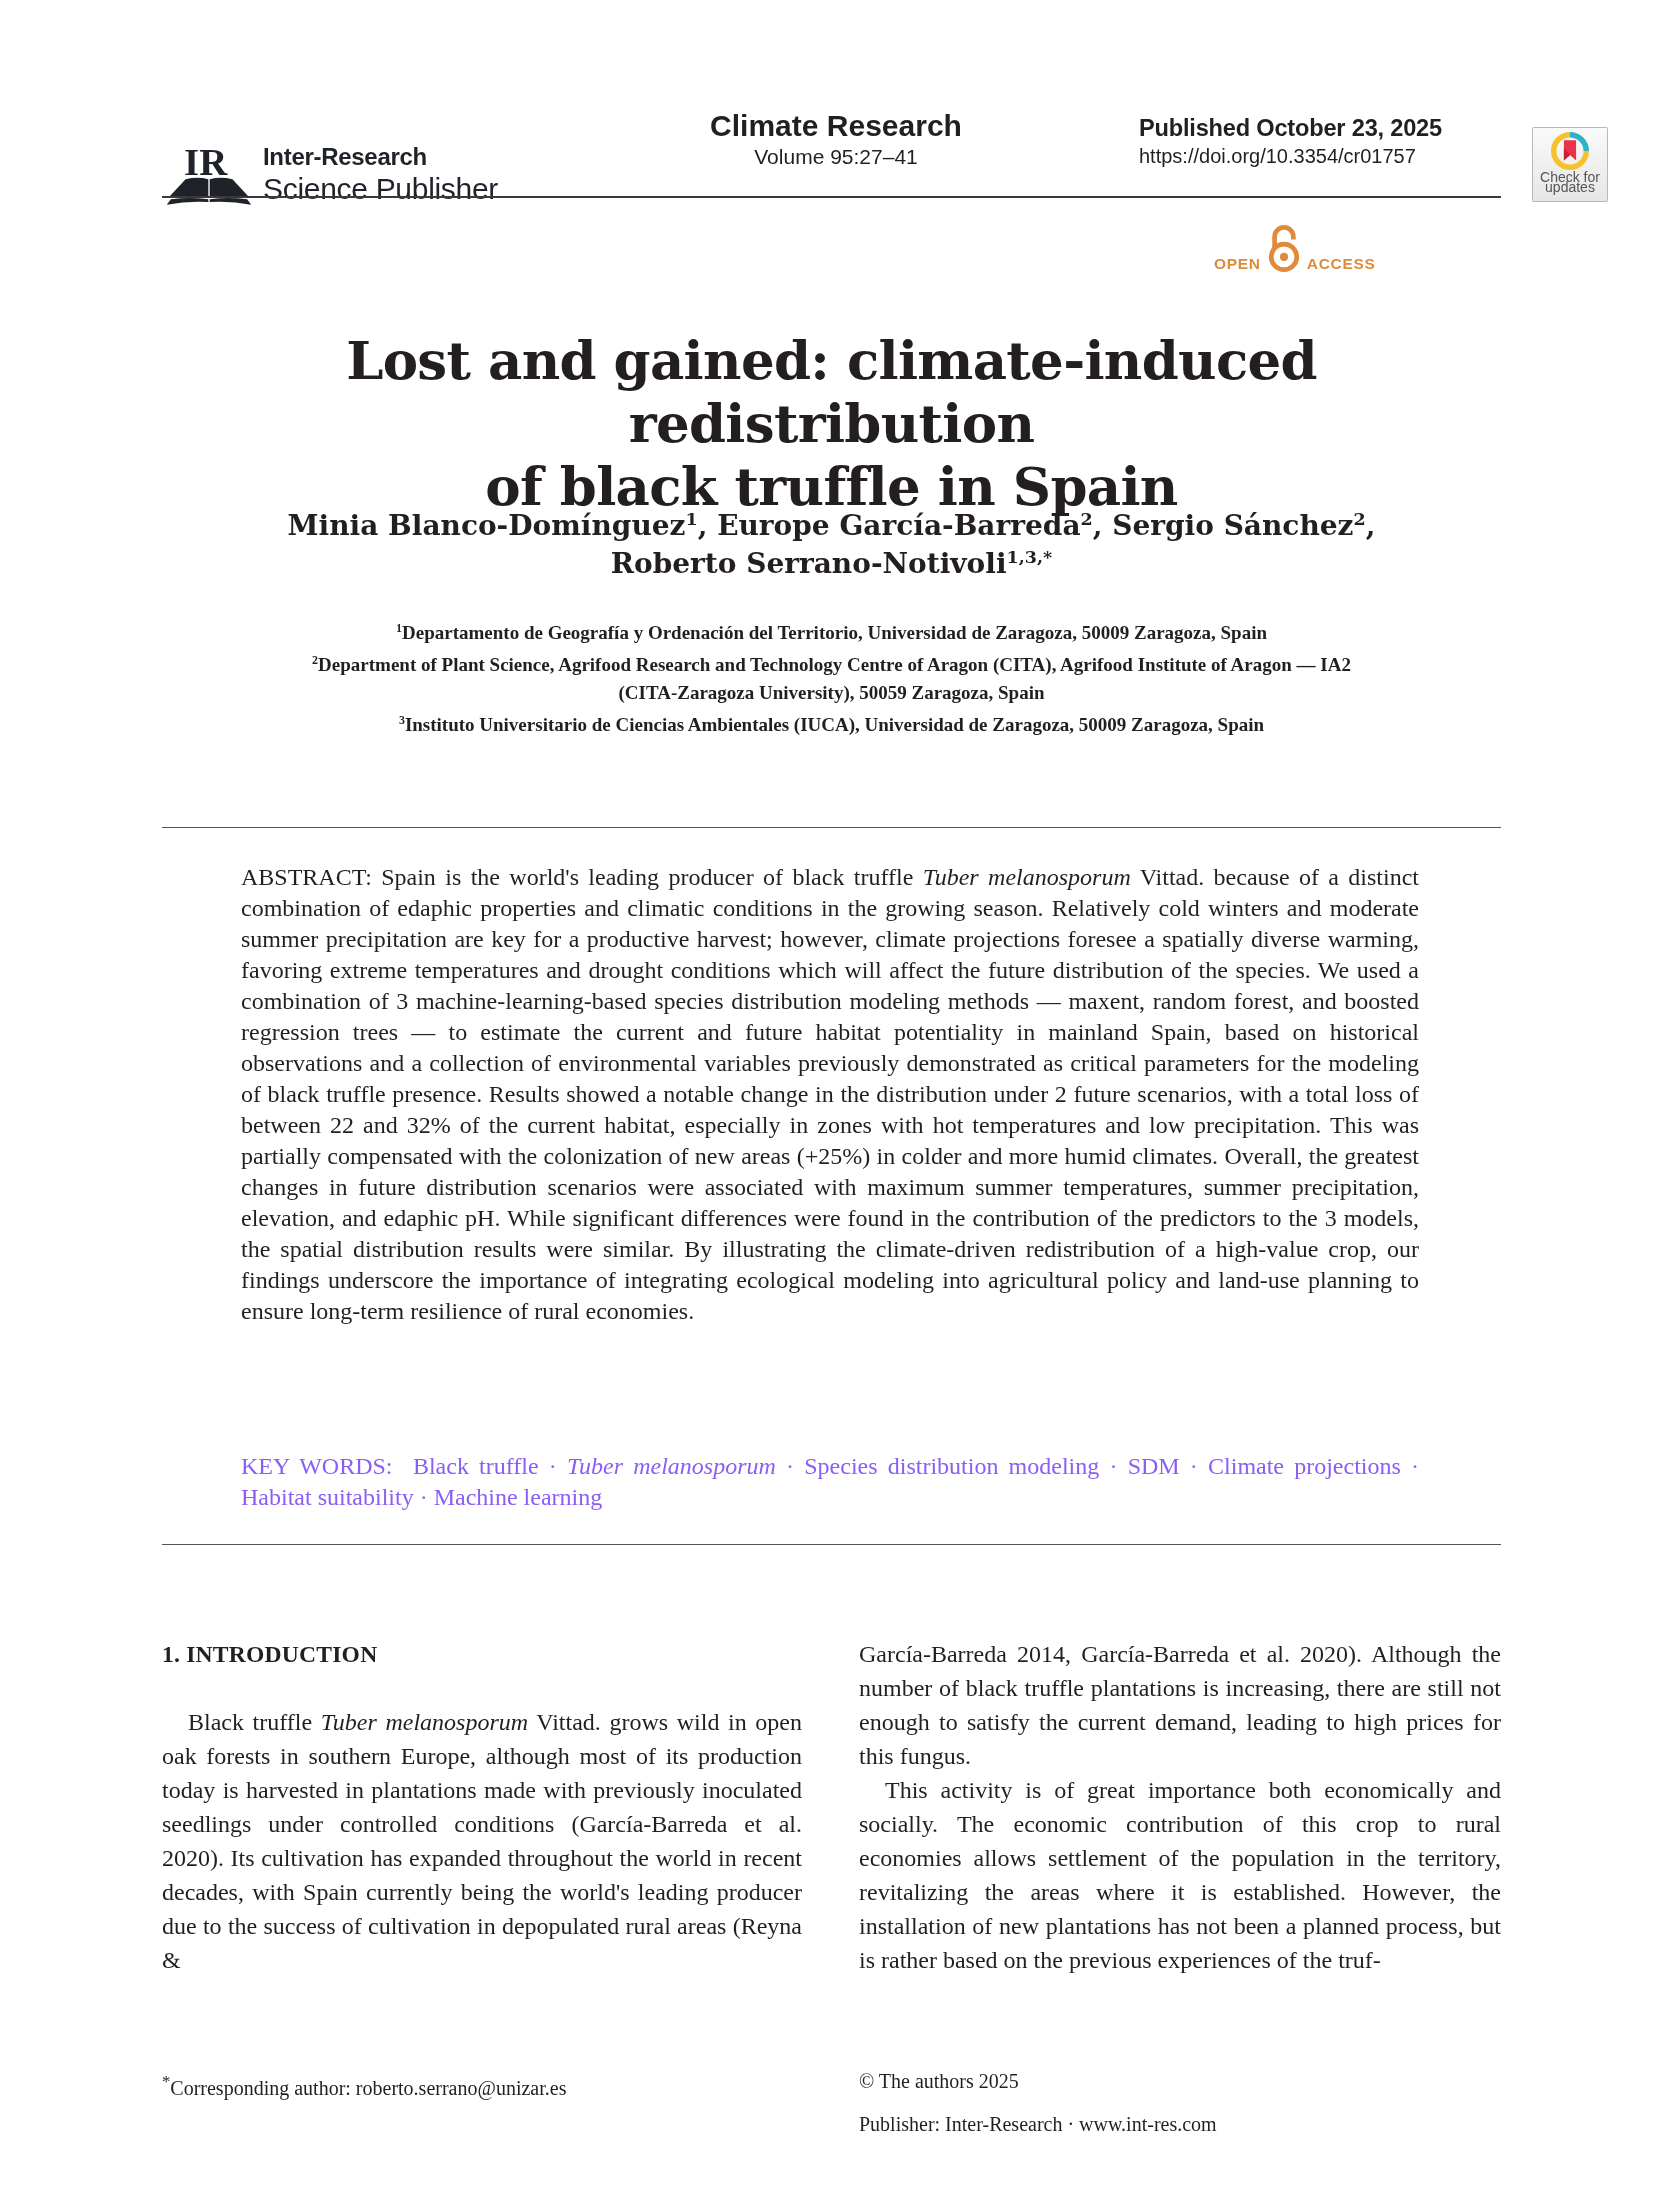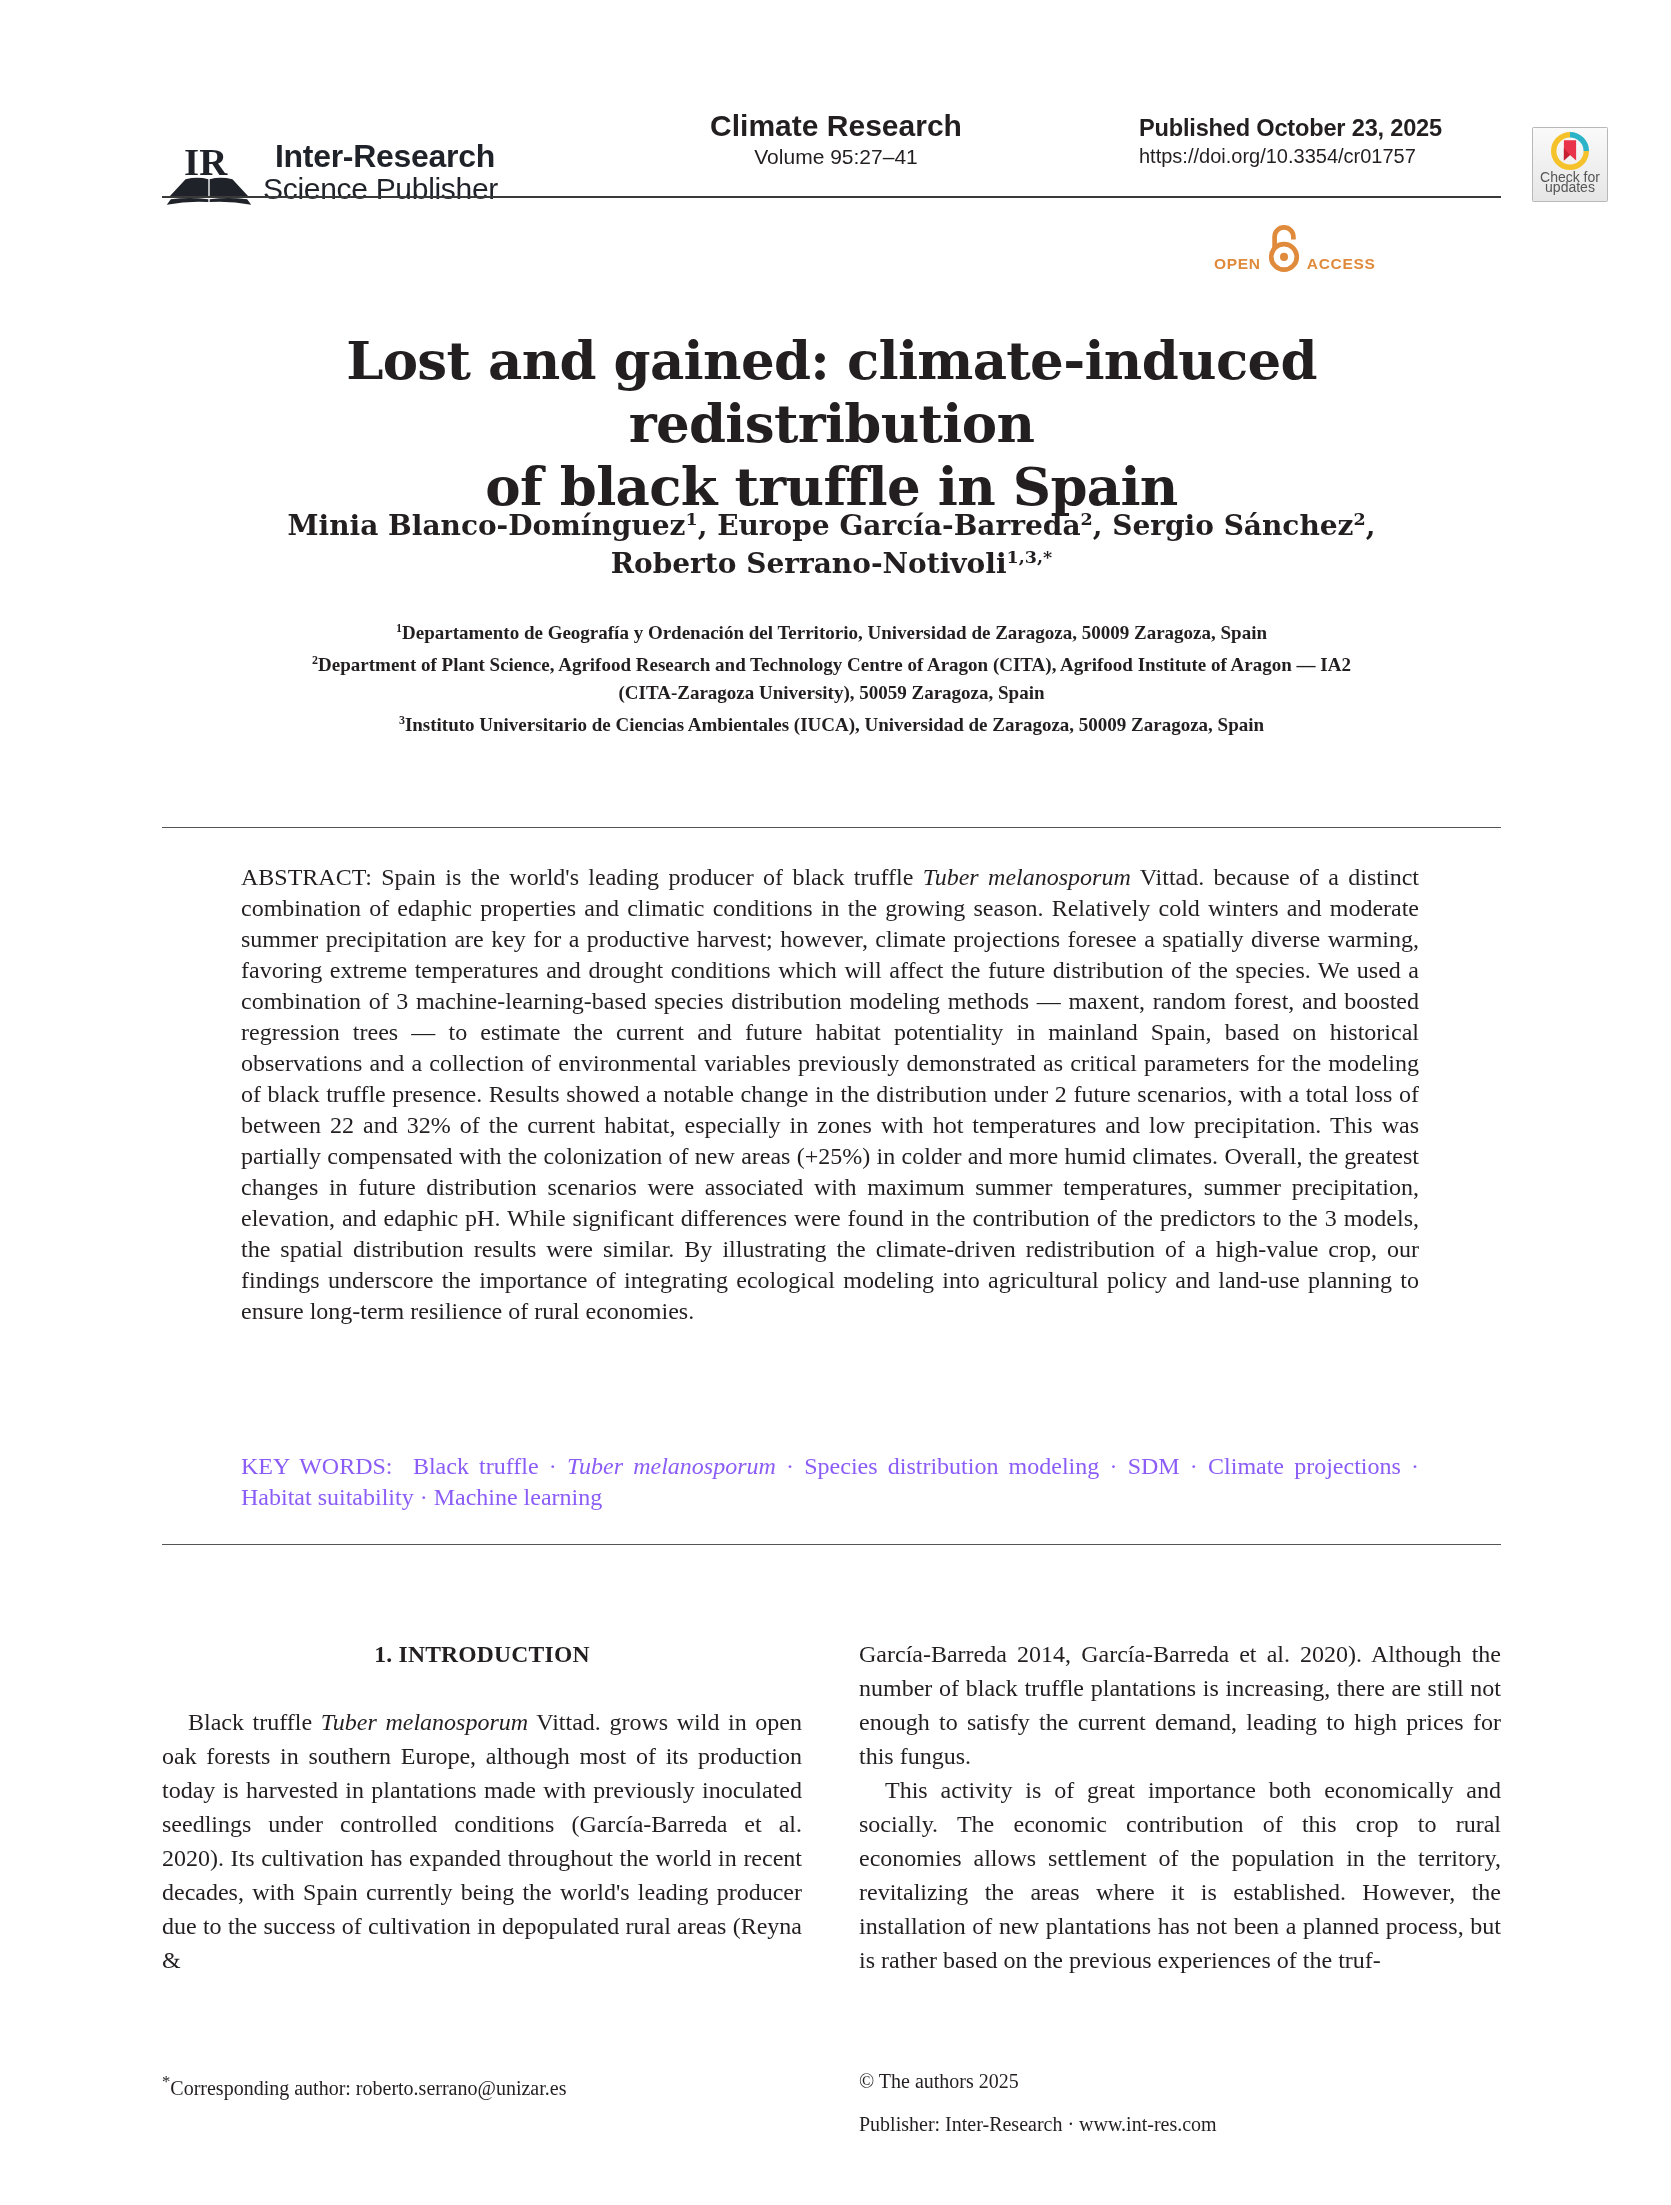--- a/index.html
+++ b/index.html
@@ -5,21 +5,21 @@
   html, body { margin: 0; padding: 0; background: #ffffff; }
   body { width: 1672px; height: 2205px; position: relative; overflow: hidden; color: #231f20; }
   .abs { position: absolute; }
   .sans { font-family: "Liberation Sans", sans-serif; }
   .serif { font-family: "DejaVu Serif", serif; }
   .lserif { font-family: "Liberation Serif", serif; }
 
   
   #logo { left: 165px; top: 112px; width: 337px; height: 67px; margin-top: 27px; }
   #logo-mark { left: 0; top: 0; width: 88px; height: 67px; }
-  #logo-name { left: 110px; top: 0; font-size: 32px; font-weight: 700; line-height: 35px; color: #1f2329; letter-spacing: -0.3px; }
+  #logo-name { left: 98px; top: 0; font-size: 24px; font-weight: 700; line-height: 35px; color: #1f2329; letter-spacing: -0.3px; }
   #logo-sub { left: 98px; top: 34px; font-size: 30px; font-weight: 400; line-height: 32px; color: #1f2329; letter-spacing: -0.3px; }
 
   #journal { left: 674px; top: 108px; width: 324px; text-align: center; }
   #journal-title { font-size: 30px; font-weight: 700; line-height: 35px; color: #231f20; }
   #journal-vol { font-size: 21px; line-height: 27px; color: #231f20; }
 
   #pub { left: 1139px; top: 113px; }
   #pub-date { font-size: 23.6px; font-weight: 700; line-height: 30px; color: #231f20; letter-spacing: -0.2px; }
   #pub-doi { font-size: 20px; line-height: 26px; color: #231f20; }
 
@@ -42,21 +42,21 @@
   #affils sup { font-size: 12px; line-height: 0; }
 
   #rule-abs-top { left: 162px; top: 827px; width: 1339px; height: 1.3px; background: #555; }
   #abstract { left: 241px; top: 862px; width: 1178px; font-size: 24px; line-height: 31px; color: #231f20; text-align: justify; }
   #keywords { left: 241px; top: 1451px; width: 1178px; font-size: 24px; line-height: 31px; color: #8b5cf6; text-align: justify; }
   #rule-abs-bot { left: 162px; top: 1544px; width: 1339px; height: 1.3px; background: #555; }
 
   .col { font-size: 24px; line-height: 34px; color: #231f20; text-align: justify; }
   #col-left { left: 162px; top: 1637px; width: 640px; }
   #col-right { left: 859px; top: 1637px; width: 642px; }
-  #intro-heading { text-align: center; font-weight: 700; font-size: 23.6px; line-height: 34px; margin-bottom: 34px; letter-spacing: 0.2px; }
+  #intro-heading { text-align: left; font-weight: 700; font-size: 23.6px; line-height: 34px; margin-bottom: 34px; letter-spacing: 0.2px; }
   .para { margin: 0; text-indent: 26px; }
   .para.noindent { text-indent: 0; }
 
   #footer-left { left: 162px; top: 2068px; font-size: 20px; line-height: 27px; color: #231f20; }
   #footer-right { left: 859px; top: 2068px; font-size: 20px; line-height: 27px; color: #231f20; }
   #footer-right div { margin-bottom: 16px; }
   i { font-style: italic; }
 </style>
 </head>
 <body>

